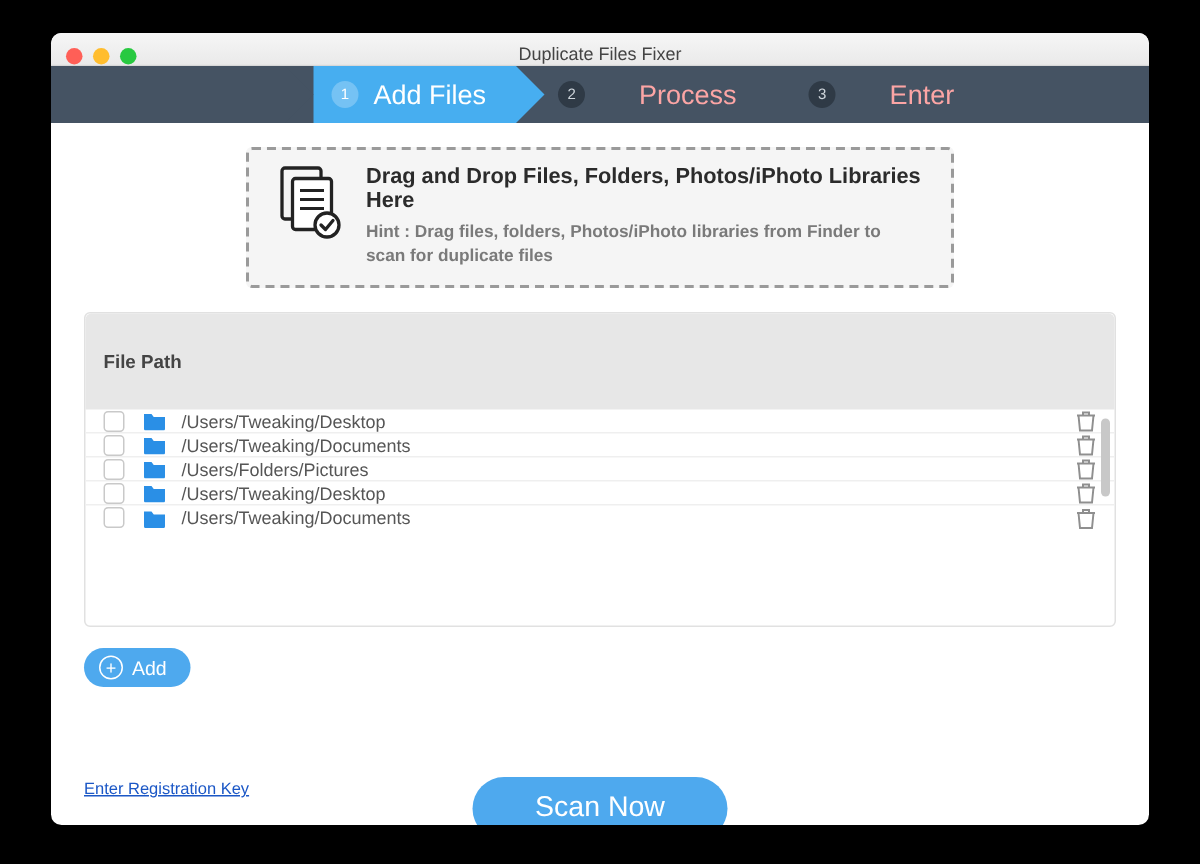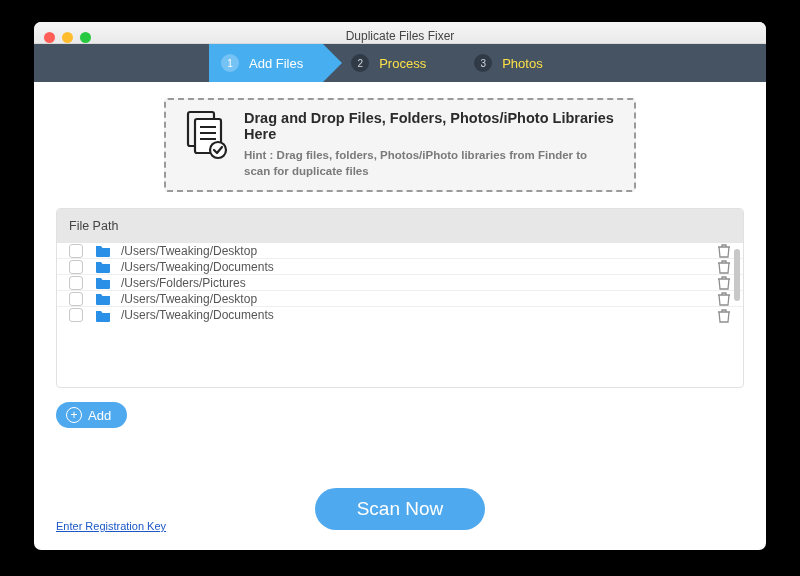--- a/index.html
+++ b/index.html
@@ -33,38 +33,38 @@
     content:""; position:absolute; right:-19px; top:0; width:0;height:0;
     border-top:19px solid transparent; border-bottom:19px solid transparent;
     border-left:19px solid #47aef0; z-index:2;
   }
   .step .num {
     width:18px;height:18px;border-radius:50%;background:rgba(255,255,255,.25);
     display:flex;align-items:center;justify-content:center;font-size:10px;margin-right:10px;
     color:#fff;
   }
   .step.inactive .num { background:#2f3a46; color:#cfd6dc;}
-  .step .lab { font-size:13px; color:#fff; }
-  .step.inactive .lab { color:#fde047;}
+  .step .lab { font-size:18px; color:#fff; }
+  .step.inactive .lab { color:#fca5a5;margin-left:26px;}
   .step.inactive { padding-left: 28px; }
 
   .content { padding: 16px 22px 0; }
   .dropzone {
     margin: 0 auto; width: 472px; height: 94px;
     border: 2px dashed #9a9a9a; border-radius:4px; background:#f5f5f5;
     display:flex; gap:14px; padding:10px 18px;
   }
   .dropzone svg { flex-shrink:0; }
   .dz-title { font-size:14.5px; font-weight:600; color:#2b2b2b; margin-bottom:6px;}
   .dz-hint { font-size:11.5px; color:#7a7a7a; line-height:1.35; max-width:360px;font-weight:bold;}
 
   .filepath {
     margin-top:16px; border:1px solid #e1e1e1; border-radius:4px; background:#fff;
   }
-  .fp-head { background:#e7e7e7; font-size:12.5px; color:#444; padding:10px 12px; border-radius:4px 4px 0 0;}
+  .fp-head { background:#e7e7e7; font-size:12.5px; color:#444; padding:25px 12px; border-radius:4px 4px 0 0;font-weight:bold;}
   .fp-body { height:144px; overflow:hidden; position:relative;}
   .fp-scroll { width: 6px; background:#c8c8c8; border-radius:3px; position:absolute; right:3px; top:6px; height:52px;}
   .row {
     display:flex; align-items:center; height:16px; padding:0 12px;
     border-bottom:1px solid #efefef; font-size:12px; color:#565656;
   }
   .row:last-child{border-bottom:none;}
   .chk {
     width:14px;height:14px;border:1px solid #c9c9c9;border-radius:3px;background:#fff;margin-right:12px;
   }
@@ -110,21 +110,21 @@
     <div class="step active">
       <div class="num">1</div>
       <div class="lab">Add Files</div>
     </div>
     <div class="step inactive">
       <div class="num">2</div>
       <div class="lab">Process</div>
     </div>
     <div class="step inactive">
       <div class="num">3</div>
-      <div class="lab">Photos</div>
+      <div class="lab">Enter</div>
     </div>
   </div>
 
   <div class="content">
     <div class="dropzone">
       <span>
         <svg width="46" height="50" viewBox="0 0 46 50">
           <rect x="4" y="2" width="26" height="34" rx="2" fill="none" stroke="#222" stroke-width="2.2"></rect>
           <rect x="11" y="9" width="26" height="34" rx="2" fill="#fff" stroke="#222" stroke-width="2.2"></rect>
           <line x1="16" y1="17" x2="32" y2="17" stroke="#222" stroke-width="2"></line>

